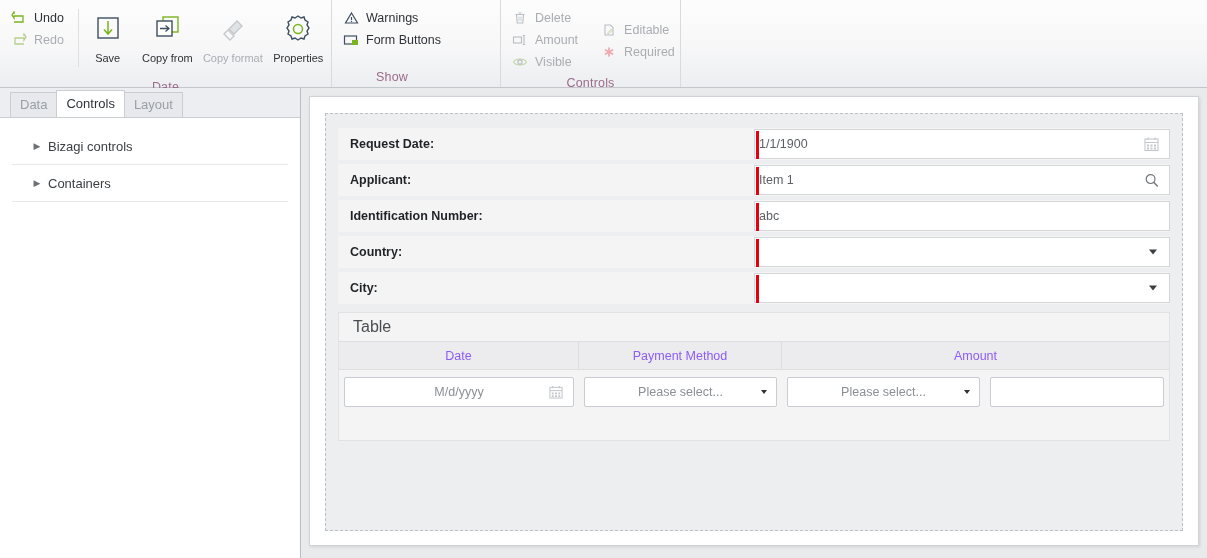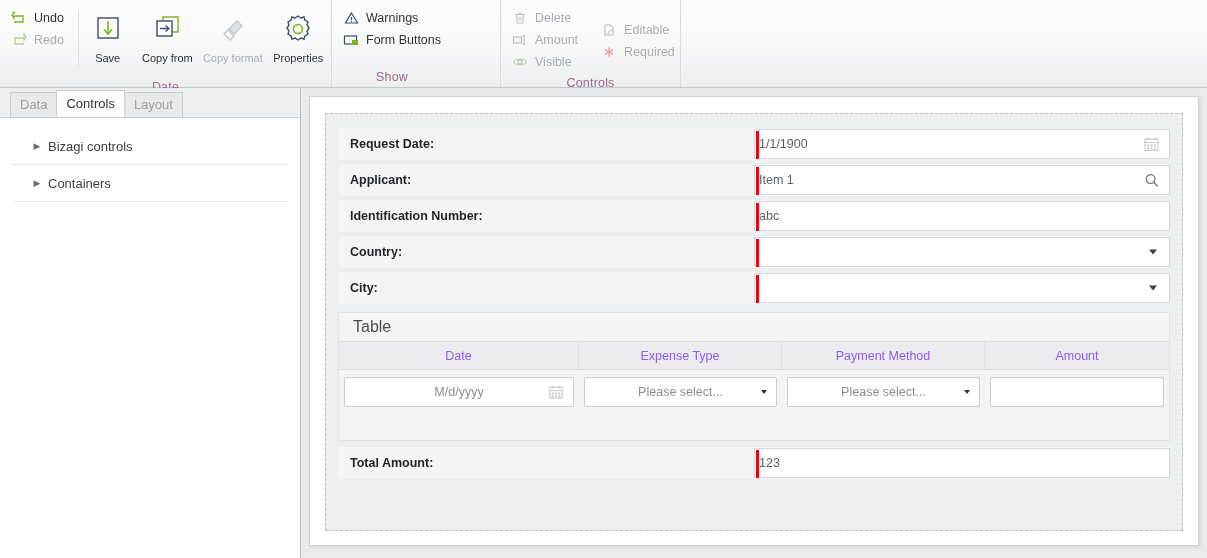--- a/index.html
+++ b/index.html
@@ -600,21 +600,20 @@
             <span class="caretdown"></span>
           </div>
         </div>
       </div>
 
       <div id="tablectl">
         <div id="tabletitle">Table</div>
 
         <div id="tablehead">
           <div class="th" style="width:240px;">Date</div>
-          <div class="th" style="width:203px;">Expense Type</div>
           <div class="th" style="width:203px;">Payment Method</div>
           <div class="th" style="flex:1;">Amount</div>
         </div>
 
         <div id="tablerow">
           <div class="td" style="width:240px;">
             <div class="cellbox">
               <span>M/d/yyyy</span>
               <span class="fieldicon">
                 <svg width="14" height="14" viewBox="0 0 15 15">
@@ -651,25 +650,16 @@
           <div class="td" style="flex:1;">
             <div class="cellbox">
               <span></span>
             </div>
           </div>
         </div>
 
         <div id="tablefoot"></div>
       </div>
 
-      <div class="frow" style="margin-top:6px;">
-        <div class="flabel">Total Amount:</div>
-        <div class="fctl">
-          <div class="inputbox">
-            <span class="reqbar"></span>
-            <span>123</span>
-          </div>
-        </div>
-      </div>
 
     </div>
   </div>
 </div>
 
 </body></html>

